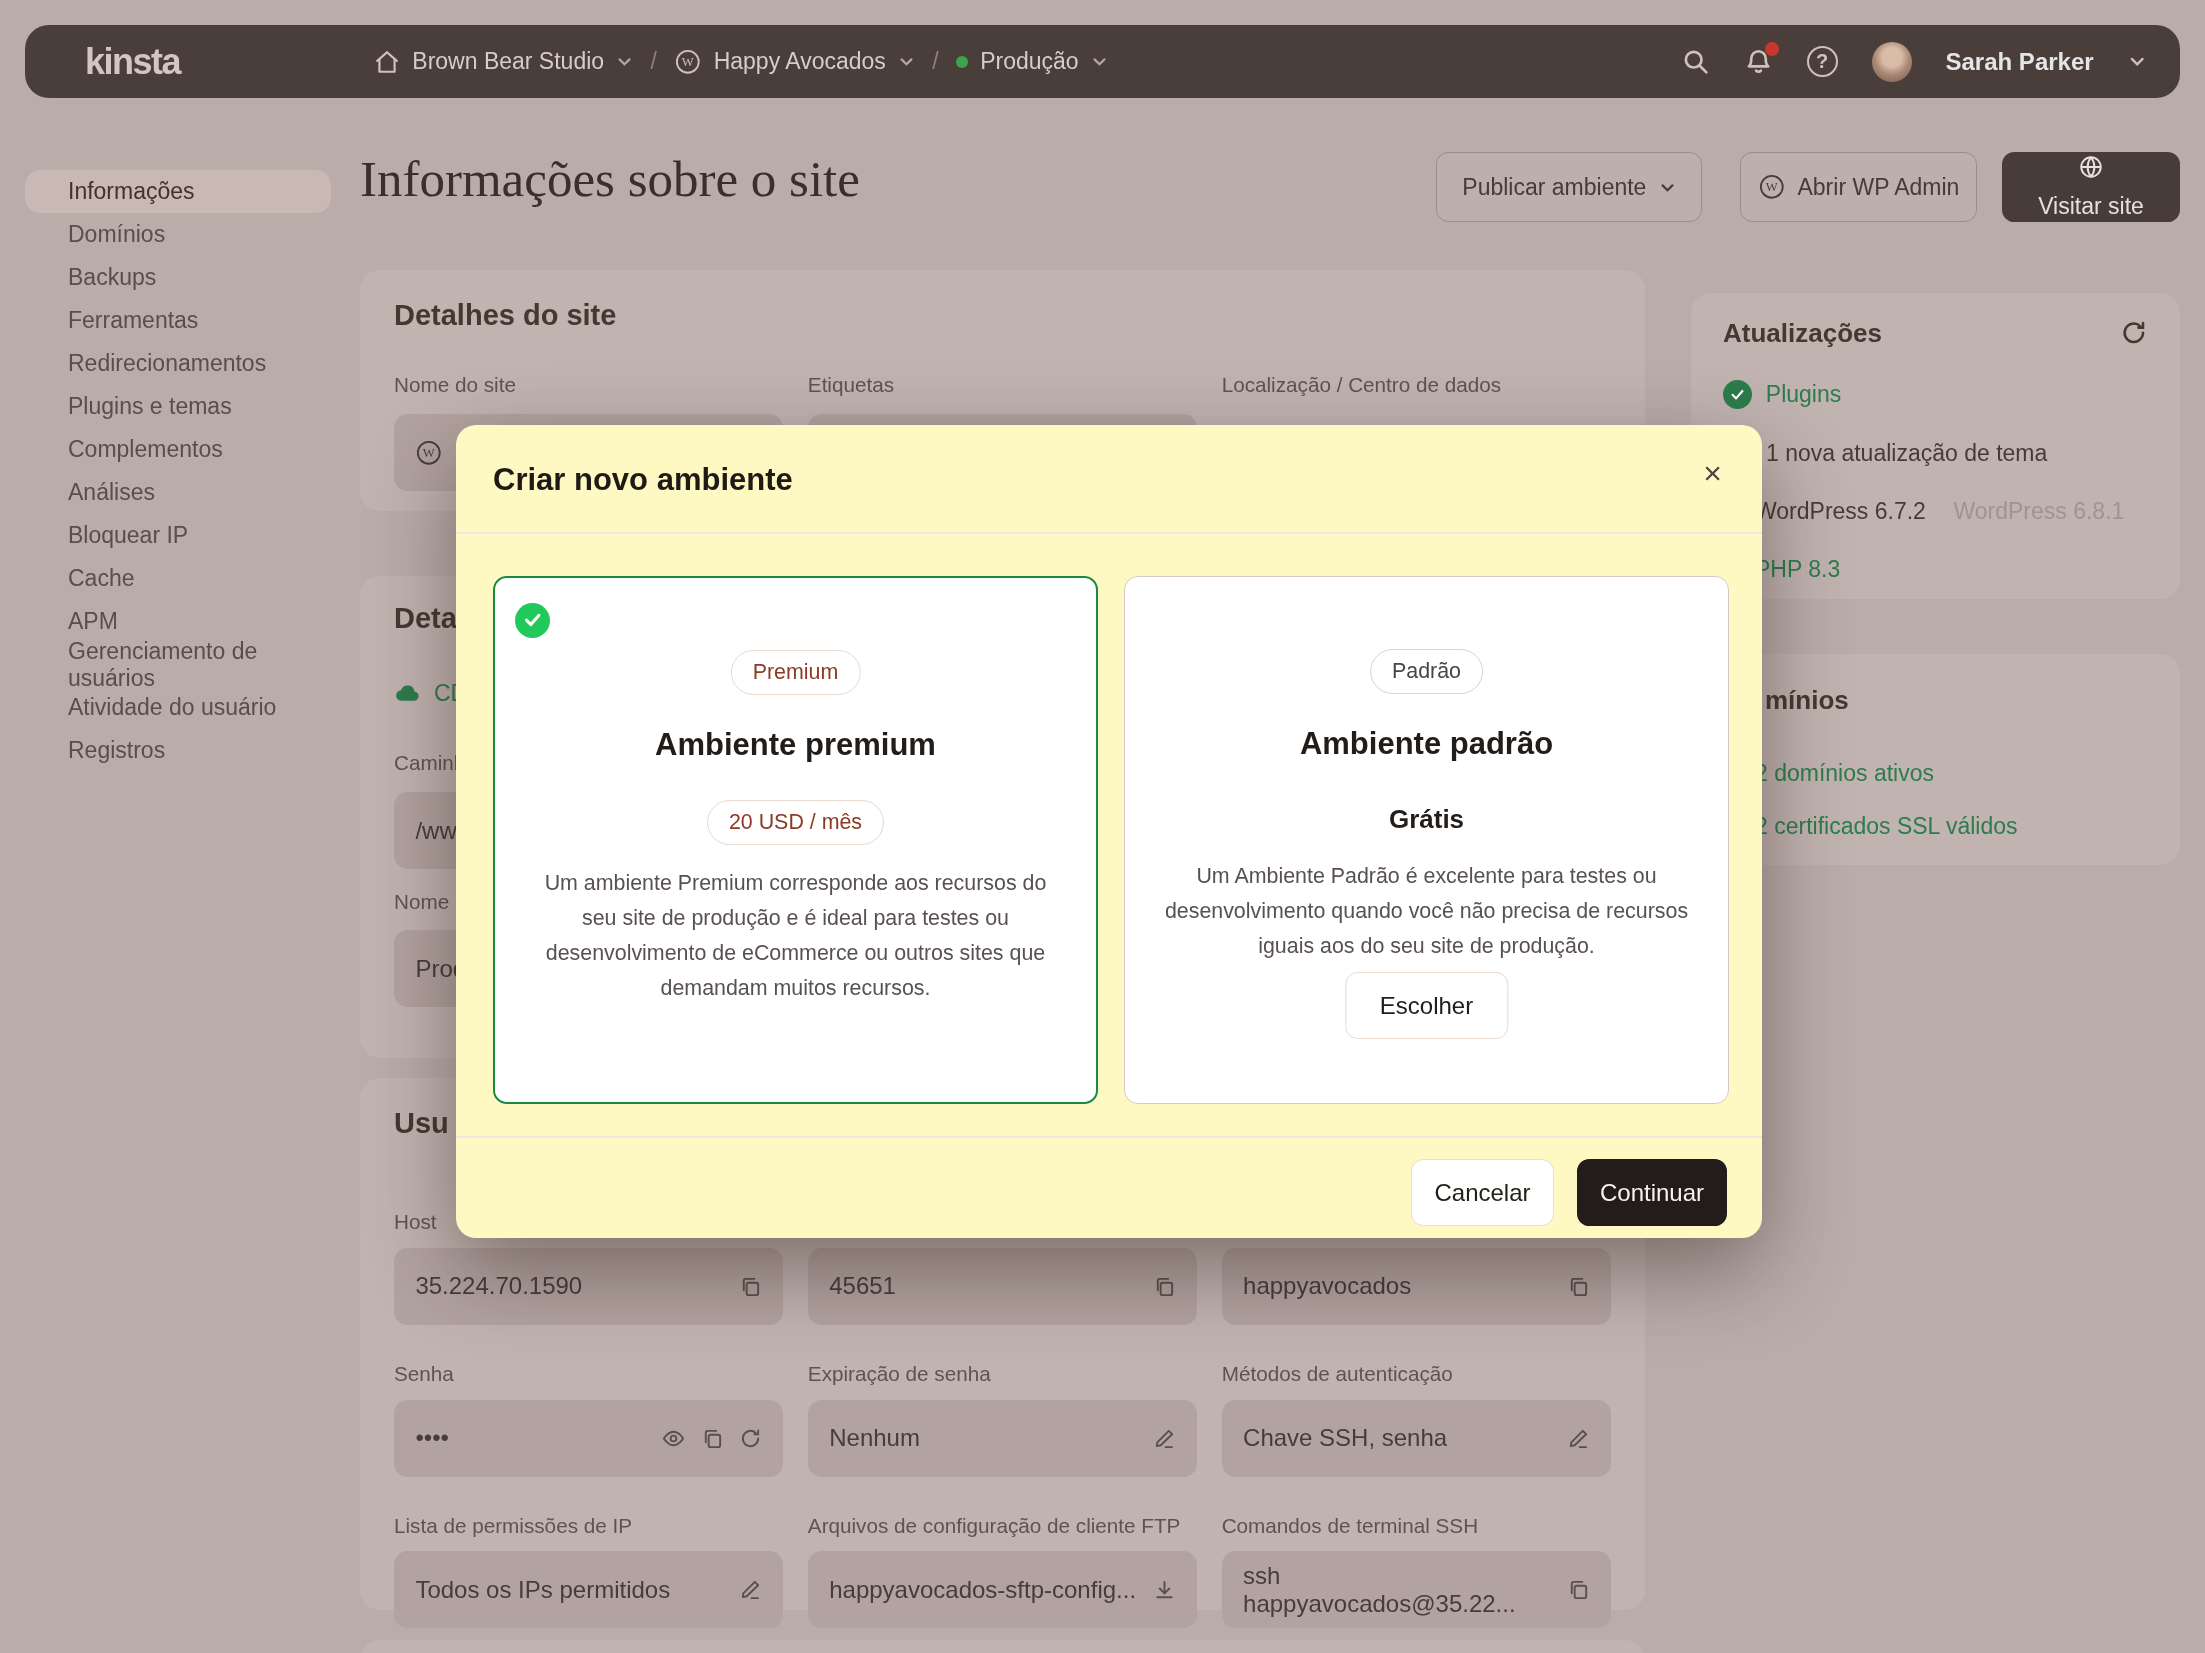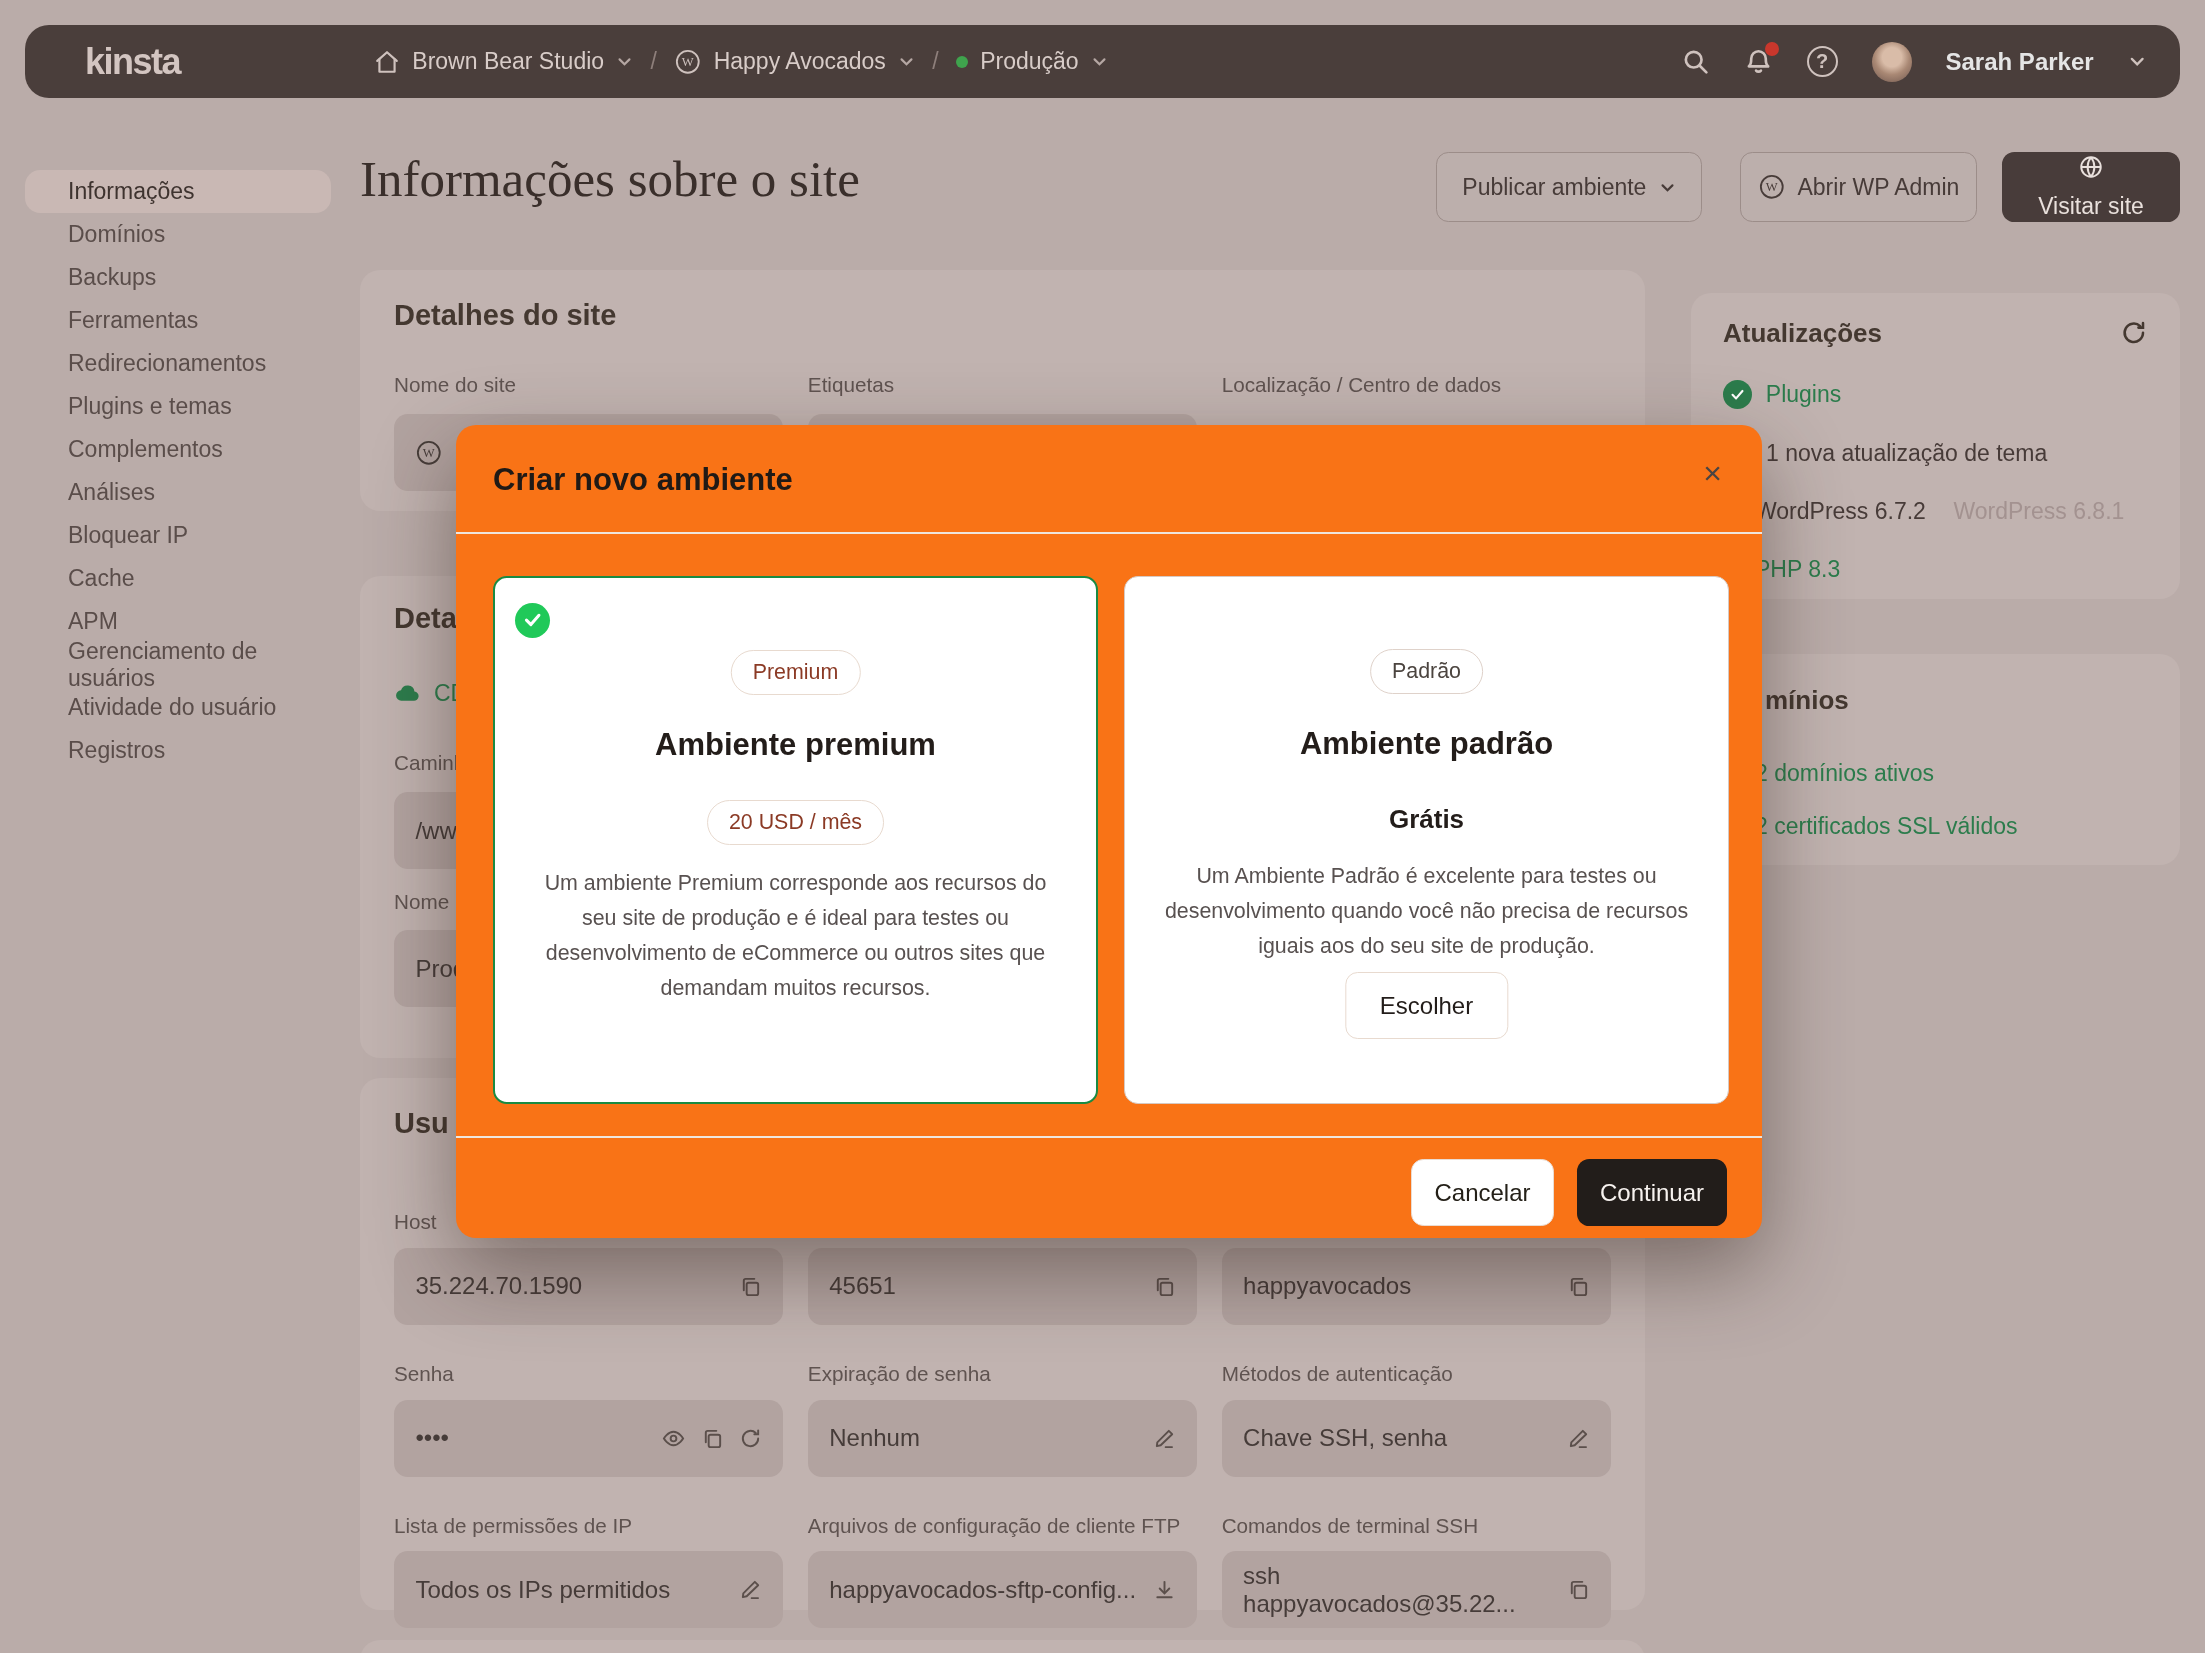--- a/index.html
+++ b/index.html
@@ -59,21 +59,21 @@
   .upd-item { display:flex; align-items:center; gap:13.8px; padding-left:32px; margin-top:31px; font-size:23px; }
   .upd-item .txt-dark { color:#473B38; }
   .upd-item .txt-muted { color:#A39290; margin-left:13.8px; }
   .green { color:#2C7C4C; }
   .check-circle { width:29px; height:29px; border-radius:50%; background:#2C7C4C;
     display:flex; align-items:center; justify-content:center; flex:none; }
   .dot-ic { width:17px; height:17px; border-radius:50%; background:#5E514E; flex:none; margin:0 6.1px; }
   .noicon { padding-left:64px; }
 
   
-  .modal { position:absolute; left:456px; top:425px; width:1306px; height:813px; background:#f97316;
+  .modal { position:absolute; left:456px; top:425px; width:1306px; height:813px; background:#fef9c3;
     border-radius:20px; box-shadow:0 31px 84px rgba(45,28,22,.45); }
   .modal-title { position:absolute; left:37px; top:37px; font-size:31px; font-weight:700; color:#201A16; }
   .modal-close { position:absolute; right:40px; top:32px; font-size:32px; color:#4A4442; cursor:pointer;
     line-height:1; }
   .modal-div { position:absolute; left:0; right:0; height:1.5px; background:#EFE6DD; }
   .plan { position:absolute; top:151px; width:605px; height:528px; border-radius:13.8px; background:#fff; }
   .plan.premium { left:37px; border:2.3px solid #1A8A42; }
   .plan.standard { left:668px; border:1.5px solid #D6C9C2; }
   .sel-check { position:absolute; left:20px; top:24.5px; width:35px; height:35px; border-radius:50%;
     background:#20C959; display:flex; align-items:center; justify-content:center; }

